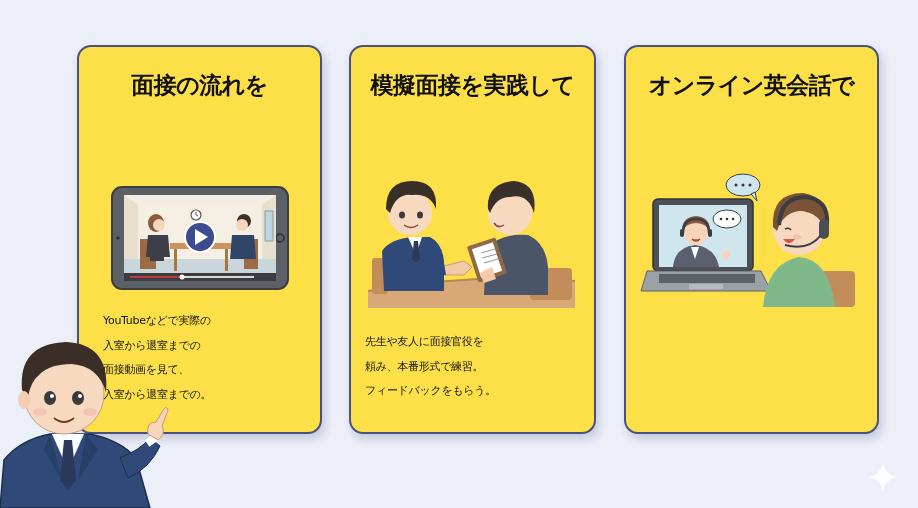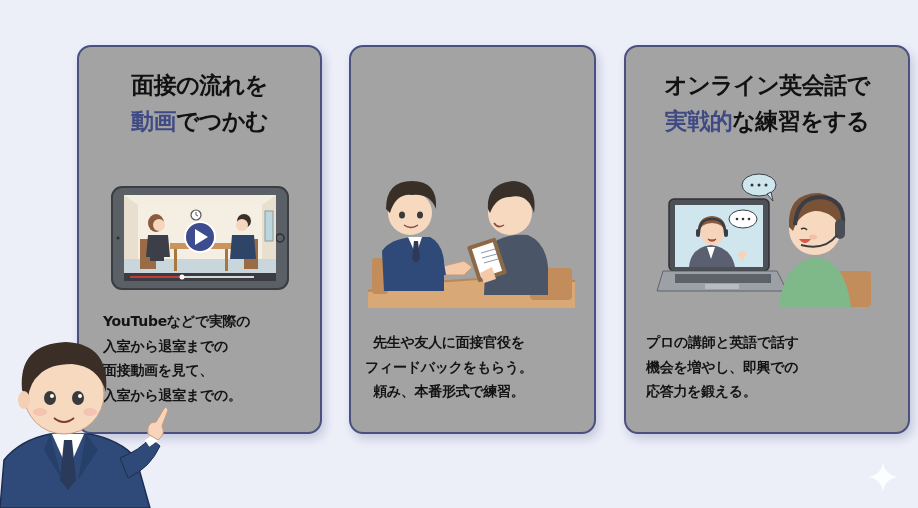--- a/index.html
+++ b/index.html
@@ -7,21 +7,21 @@
   body {
     background: #eceef8;
     font-family: "DejaVu Sans", "Liberation Sans", sans-serif;
     position: relative;
     color: #1a1a1a;
   }
   .card {
     position: absolute;
     top: 45px;
     height: 389px;
-    background: #a3a3a3;
+    background: #fde047;
     border: 2.5px solid #4a5080;
     border-radius: 14px;
     box-shadow: 3px 5px 10px rgba(60,70,120,0.22);
     overflow: hidden;
   }
   .card-title {
     position: absolute;
     left: 0; right: 0;
     top: 20px;
     text-align: center;
@@ -34,22 +34,22 @@
   .card-title .accent { color: #3f4a85; }
   .card-illus {
     position: absolute;
     left: 0; right: 0;
     top: 118px;
     height: 150px;
   }
   .card-illus svg { display: block; margin: 0 auto; }
   .card-desc {
     position: absolute;
-    font-weight: bold;
-    font-size: 14px;
+    font-weight: normal;
+    font-size: 11px;
     line-height: 24.5px;
     color: #141414;
     letter-spacing: -0.3px;
     white-space: nowrap;
   }
   .sparkle {
     position: absolute;
     left: 868px; top: 462px;
     width: 30px; height: 30px;
   }
@@ -58,21 +58,20 @@
     left: 0; top: 330px;
     width: 180px; height: 178px;
   }
 </style>
 </head>
 <body>
 
 <div class="card" style="left:77px; width:245px;">
   <div class="card-title">
     <div>面接の流れを</div>
-    <div><span class="accent">動画</span><span>でつかむ</span></div>
   </div>
   <div class="card-illus">
     <svg width="200" height="120" viewBox="0 0 200 120" style="margin-top:8px;">
 
       <rect x="12" y="14" width="176" height="102" rx="10" fill="#5b5f66" stroke="#3a3d42" stroke-width="2"></rect>
       <rect x="24" y="22" width="152" height="86" fill="#f3ede2"></rect>
 
       <circle cx="180" cy="65" r="4" fill="none" stroke="#2c2e33" stroke-width="1.5"></circle>
       <circle cx="18" cy="65" r="1.5" fill="#2c2e33"></circle>
 
@@ -114,20 +113,21 @@
   <div class="card-desc" style="left:24px; top:262px;">
     <div>YouTubeなどで実際の</div>
     <div>入室から退室までの</div>
     <div>面接動画を見て、</div>
     <div>入室から退室までの。</div>
   </div>
 </div>
 
 <div class="card" style="left:349px; width:247px;">
   <div class="card-title">
+    <div>模擬面接を実践して</div>
   </div>
   <div class="card-illus">
     <svg width="225" height="150" viewBox="0 0 225 150" style="margin-top:-2px;">
 
       <path d="M8 128 Q110 110 215 118 L215 145 L8 145 Z" fill="#d9a877"></path>
       <path d="M8 128 Q110 110 215 118" stroke="#b98654" stroke-width="2" fill="none"></path>
 
       <rect x="12" y="95" width="16" height="36" rx="3" fill="#c28d5a"></rect>
 
       <rect x="170" y="105" width="42" height="32" rx="4" fill="#c28d5a"></rect>
@@ -150,31 +150,30 @@
       <path d="M134 60 Q138 66 144 62" stroke="#8a4a3a" stroke-width="1.5" fill="none"></path>
 
       <rect x="112" y="78" width="30" height="38" rx="2" fill="#8c6a48" transform="rotate(-18 127 97)"></rect>
       <rect x="116" y="82" width="22" height="30" fill="#ffffff" transform="rotate(-18 127 97)"></rect>
       <line x1="121" y1="90" x2="135" y2="86" stroke="#8899aa" stroke-width="1"></line>
       <line x1="122" y1="95" x2="137" y2="91" stroke="#8899aa" stroke-width="1"></line>
       <line x1="124" y1="100" x2="138" y2="96" stroke="#8899aa" stroke-width="1"></line>
       <path d="M120 110 L132 104 L136 116 L124 120 Z" fill="#f3c9a8"></path>
     </svg>
   </div>
-  <div class="card-desc" style="left:14px; top:283px;text-align:center;">
+  <div class="card-desc" style="left:14px; top:283px;">
     <div>先生や友人に面接官役を</div>
+    <div>頼み、本番形式で練習。</div>
     <div>フィードバックをもらう。</div>
-    <div>頼み、本番形式で練習。</div>
-  </div>
-</div>
-
-<div class="card" style="left:624px; width:286px;">
+  </div>
+</div>
+
+<div class="card" style="left:624px; width:255px;">
   <div class="card-title">
     <div>オンライン英会話で</div>
-    <div><span class="accent">実戦的</span><span>な練習をする</span></div>
   </div>
   <div class="card-illus">
     <svg width="225" height="150" viewBox="0 0 225 150" style="margin-top:-2px;">
 
       <rect x="14" y="36" width="100" height="72" rx="5" fill="#4d5157" stroke="#2e3136" stroke-width="1.5"></rect>
       <rect x="20" y="42" width="88" height="62" fill="#cfe6ef"></rect>
 
       <path d="M34 104 Q36 84 56 82 Q76 84 80 104 Z" fill="#5a6070"></path>
       <polygon points="52,84 56,96 60,84" fill="#ffffff"></polygon>
       <circle cx="57" cy="70" r="12" fill="#f5d4bb"></circle>
@@ -206,25 +205,20 @@
       <circle cx="160" cy="66" r="26" fill="#f7d9c0"></circle>
       <path d="M134 64 Q132 30 164 30 Q192 34 188 70 Q180 48 160 48 Q144 50 138 68 Z" fill="#7a5236"></path>
       <path d="M140 62 Q142 34 166 34 Q190 36 188 62" stroke="#3a3d44" stroke-width="4" fill="none"></path>
       <rect x="180" y="56" width="10" height="20" rx="5" fill="#4a4e55"></rect>
       <path d="M182 72 Q170 88 146 82" stroke="#3a3d44" stroke-width="2" fill="none"></path>
       <path d="M146 66 Q150 64 152 67" stroke="#333" stroke-width="1.4" fill="none"></path>
       <path d="M144 76 Q150 84 156 76 Z" fill="#d9574a"></path>
       <ellipse cx="158" cy="74" rx="4" ry="2.5" fill="#f3b3a5" opacity="0.7"></ellipse>
     </svg>
   </div>
-  <div class="card-desc" style="left:20px; top:283px;">
-    <div>プロの講師と英語で話す</div>
-    <div>機会を増やし、即興での</div>
-    <div>応答力を鍛える。</div>
-  </div>
 </div>
 
 <div class="mascot">
   <svg width="180" height="178" viewBox="0 0 180 178">
 
     <path d="M0 178 L4 130 Q20 110 50 104 L90 104 Q120 110 136 128 L150 178 Z" fill="#2f4a78" stroke="#1d2f50" stroke-width="1.5"></path>
     <polygon points="52,104 68,140 84,104" fill="#ffffff"></polygon>
     <polygon points="64,110 72,110 76,150 68,160 60,150" fill="#2b3a5a"></polygon>
     <path d="M50 104 L62 150 L44 120 Z" fill="#27406a"></path>
     <path d="M86 104 L78 150 L98 120 Z" fill="#27406a"></path>

